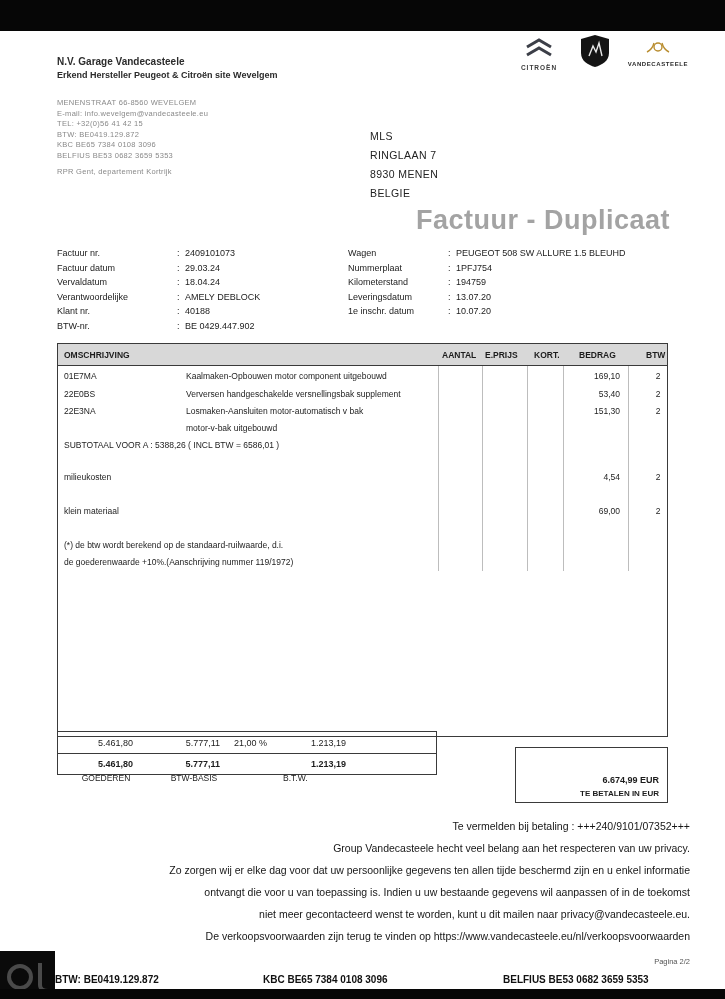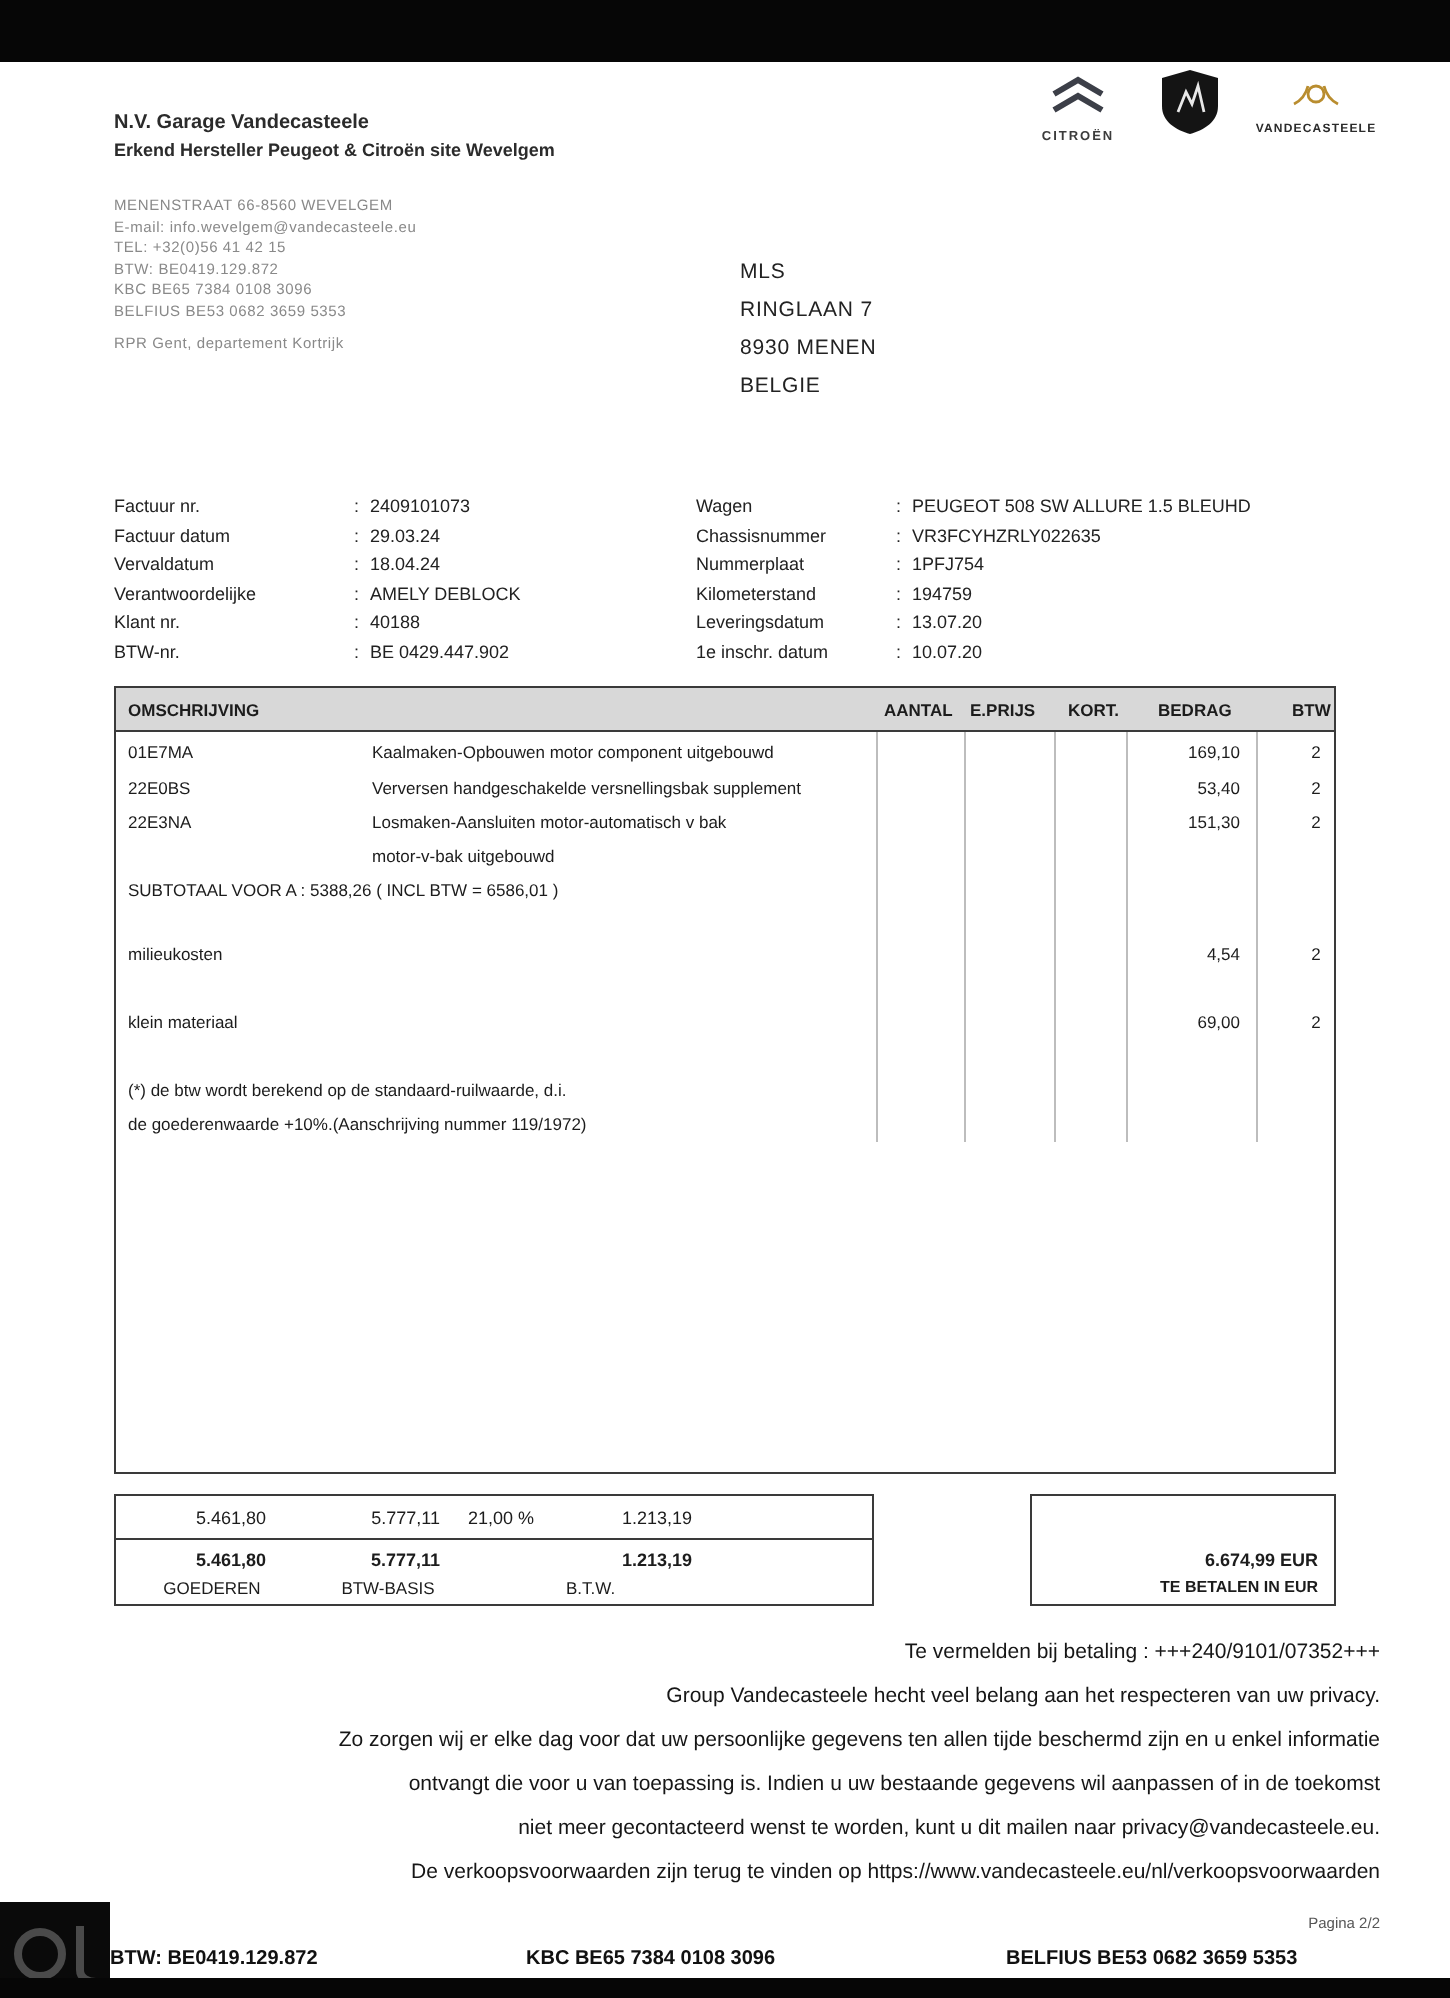--- a/index.html
+++ b/index.html
@@ -41,21 +41,21 @@
   .v1{left:380px;} .v2{left:424px;} .v3{left:469px;} .v4{left:505px;} .v5{left:570px;}
   .trow { position:absolute; left:0; width:100%; height:12px; }
   .trow .code { position:absolute; left:6px; top:0; }
   .trow .desc { position:absolute; left:128px; top:0; }
   .trow .amt  { position:absolute; right:47px; top:0; }
   .trow .vat  { position:absolute; left:590px; width:20px; text-align:center; top:0; }
   .r1{top:27px;} .r2{top:45px;} .r3{top:62px;} .r3b{top:79px;}
   .rsub{top:96px;} .rm{top:128px;} .rk{top:162px;} .rn1{top:196px;} .rn2{top:213px;}
   .full { position:absolute; left:6px; top:0; }
 
-  .tot-left { position:absolute; left:57px; top:747px; width:380px; height:56px; border:1px solid #3a3a3a; font-size:9px; }
+  .tot-left { position:absolute; left:57px; top:731px; width:380px; height:44px; border:1px solid #3a3a3a; font-size:9px; }
   .tot-line { position:absolute; left:0; top:21px; width:100%; height:1px; background:#3a3a3a; }
   .tot-left span { position:absolute; }
   .row1 span { top:6px; }
   .row2 span { top:27px; font-weight:bold; }
   .row3 span { top:41px; font-size:8.5px; }
   .a1{left:0;   width:75px; text-align:right;}
   .a2{left:90px; width:72px; text-align:right;}
   .a3{left:150px;width:59px; text-align:right;}
   .a4{left:228px;width:60px; text-align:right;}
   .b1{left:0;   width:96px; text-align:center;}
@@ -125,20 +125,21 @@
     <div class="word">VANDECASTEELE</div>
   </div>
 
   <div class="customer">
     <div>MLS</div>
     <div>RINGLAAN 7</div>
     <div>8930 MENEN</div>
     <div>BELGIE</div>
   </div>
 
+  <div class="doc-title">Factuur - Duplicaat</div>
 
   <div class="details-left">
     <div class="kv">
         <span class="lbl">Factuur nr.</span>
         <span class="sep"></span>
         <span class="val">2409101073</span>
       </div>
     <div class="kv">
         <span class="lbl">Factuur datum</span>
         <span class="sep"></span>
@@ -164,25 +165,20 @@
         <span class="sep"></span>
         <span class="val">BE 0429.447.902</span>
       </div>
   </div>
 
   <div class="details-right">
     <div class="kv">
         <span class="lbl">Wagen</span>
         <span class="sep"></span>
         <span class="val">PEUGEOT 508 SW ALLURE 1.5 BLEUHD</span>
-      </div>
-    <div class="kv">
-        <span class="lbl">Chassisnummer</span>
-        <span class="sep"></span>
-        <span class="val">VR3FCYHZRLY022635</span>
       </div>
     <div class="kv">
         <span class="lbl">Nummerplaat</span>
         <span class="sep"></span>
         <span class="val">1PFJ754</span>
       </div>
     <div class="kv">
         <span class="lbl">Kilometerstand</span>
         <span class="sep"></span>
         <span class="val">194759</span>

